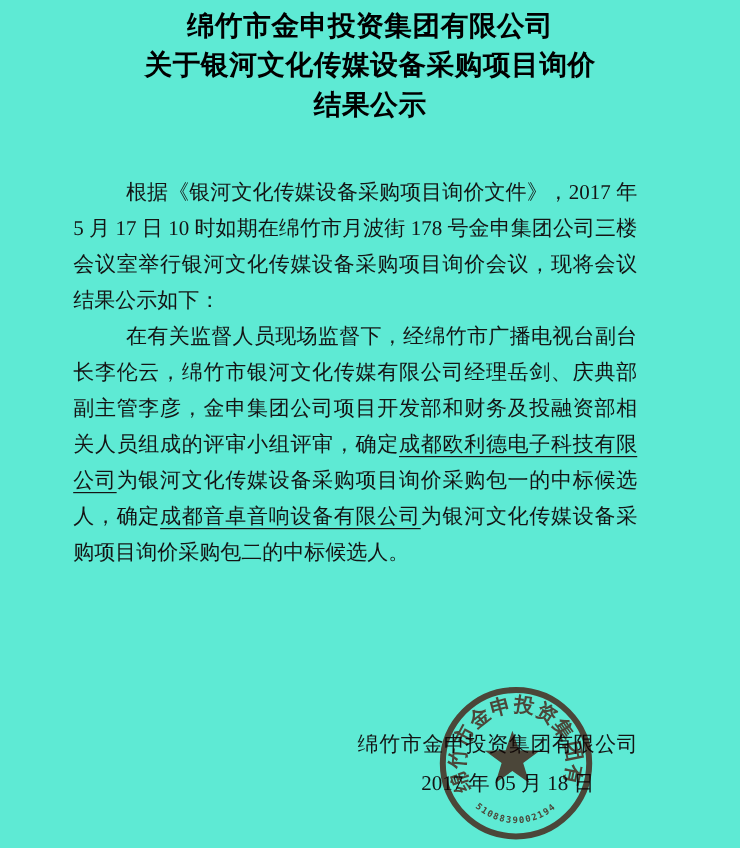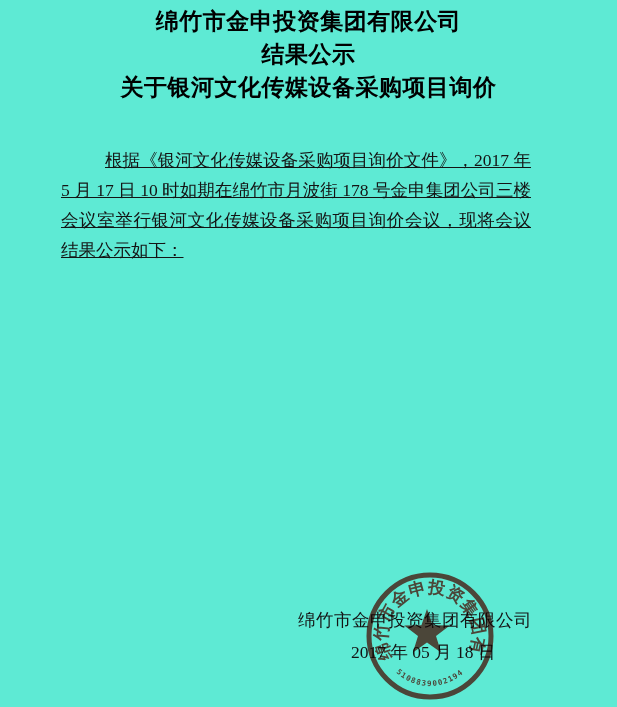--- a/index.html
+++ b/index.html
@@ -8,21 +8,21 @@
     font-family:"Liberation Serif","DejaVu Serif",serif;color:#141414;
   }
   .page{position:absolute;left:0;top:0;width:617px;height:707px;background:#5eead4;}
   .title{
     position:absolute;top:5px;left:0;width:617px;text-align:center;
     font-family:"Liberation Sans","DejaVu Sans",sans-serif;
     font-weight:bold;font-size:23px;line-height:33px;letter-spacing:0.5px;color:#000;
   }
   .body-text{
     position:absolute;left:61px;top:145px;width:470px;
-    font-size:17.5px;line-height:30px;text-align:justify;text-decoration:underline;
+    font-size:17.5px;line-height:30px;text-align:justify;
   }
   .body-text p{margin:0;text-indent:44px;}
   .underline{text-decoration:underline;text-underline-offset:4px;}
   .sig-company{
     position:absolute;top:605px;right:85px;
     font-size:17.5px;line-height:30px;letter-spacing:0.5px;
   }
   .sig-date{
     position:absolute;top:637px;left:351px;
     font-size:17.5px;line-height:30px;
@@ -40,26 +40,27 @@
     font-weight:bold;font-size:7.5px;letter-spacing:1.2px;
   }
 </style>
 </head>
 <body>
 
 <div class="page">
 
   <div class="title">
     <div>绵竹市金申投资集团有限公司</div>
+    <div>关于银河文化传媒设备采购项目询价</div>
     <div>结果公示</div>
-    <div>关于银河文化传媒设备采购项目询价</div>
   </div>
 
   <div class="body-text">
     <p><span>根据《银河文化传媒设备采购项目询价文件》，2017 年 5 月 17 日 10 时如期在绵竹市月波街 178 号金申集团公司三楼会议室举行银河文化传媒设备采购项目询价会议，现将会议结果公示如下：</span></p>
+    <p><span>在有关监督人员现场监督下，经绵竹市广播电视台副台长李伦云，绵竹市银河文化传媒有限公司经理岳剑、庆典部副主管李彦，金申集团公司项目开发部和财务及投融资部相关人员组成的评审小组评审，确定</span><span class="underline">成都欧利德电子科技有限公司</span><span>为银河文化传媒设备采购项目询价采购包一的中标候选人，确定</span><span class="underline">成都音卓音响设备有限公司</span><span>为银河文化传媒设备采购项目询价采购包二的中标候选人。</span></p>
   </div>
 
   <div class="sig-company">绵竹市金申投资集团有限公司</div>
   <div class="sig-date">2017 年 05 月 18 日</div>
 
   <svg class="seal" viewBox="-75 -75 150 150" width="150" height="150" xmlns="http://www.w3.org/2000/svg">
     <defs>
       <path id="sealTextArc" d="M -37.2 21.5 A 43 43 0 1 1 37.2 21.5" fill="none"></path>
       <path id="sealNumArc" d="M -34 36.6 A 50 50 0 0 0 34 36.6" fill="none"></path>
     </defs>

